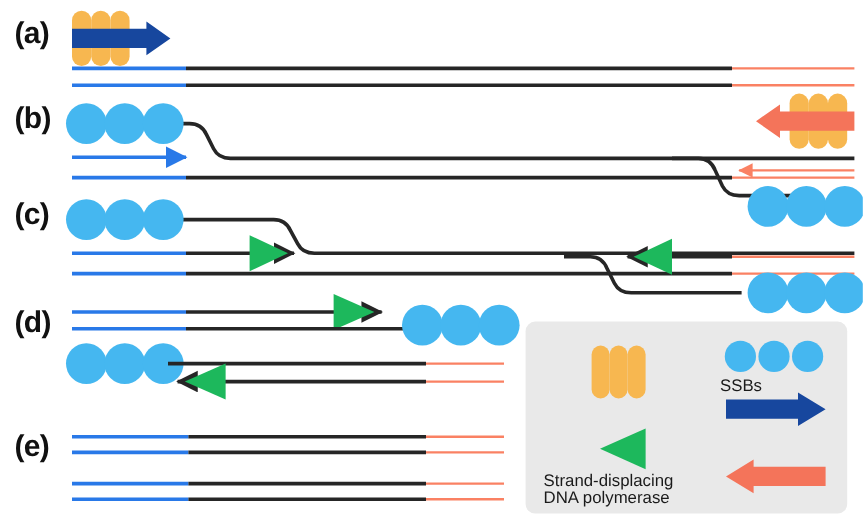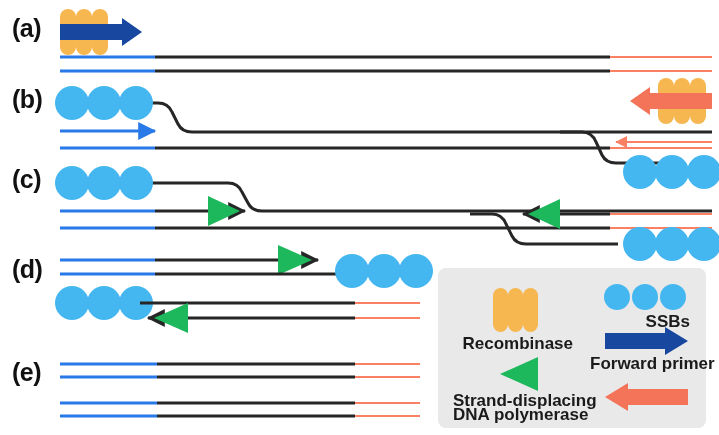--- a/index.html
+++ b/index.html
@@ -15,24 +15,24 @@
     position:absolute;
     font-weight:bold;
     font-size:25px;
     color:#111111;
     letter-spacing:-0.5px;
     white-space:nowrap;
   }
   svg#art{position:absolute;left:0;top:0;}
   .legend-text{
     position:absolute;
-    font-weight:bold;
-    font-size:17px;
+    font-weight:normal;
+    font-size:14px;
     color:#1a1a1a;
-    text-align:right;
+    text-align:left;
     white-space:nowrap;
     line-height:13px;
   }
 </style>
 </head>
 <body>
 
 <div id="stage">
 
   <div class="panel-label" style="left:12px;top:14px;">(a)</div>
@@ -191,23 +191,21 @@
       </g>
 
       <path d="M605,333 L665,333 L665,327 L688,341 L665,355 L665,349 L605,349 Z" fill="#17479E"></path>
 
       <polygon points="538,357 500,374 538,391" fill="#1DB85C"></polygon>
 
       <path d="M688,389 L628,389 L628,383 L605,397 L628,411 L628,405 L688,405 Z" fill="#F4745A"></path>
     </g>
   </svg>
 
-  <div class="legend-text" style="left:453px;top:337px;width:120px;">Recombinase</div>
 
   <div class="legend-text" style="left:600px;top:315px;width:90px;">SSBs</div>
 
   <div class="legend-text" style="left:453px;top:394px;width:130px;">Strand-displacing</div>
   <div class="legend-text" style="left:453px;top:408px;width:130px;">DNA polymerase</div>
 
-  <div class="legend-text" style="left:590px;top:357px;width:110px;">Forward primer</div>
 
 
 </div>
 
 </body></html>

